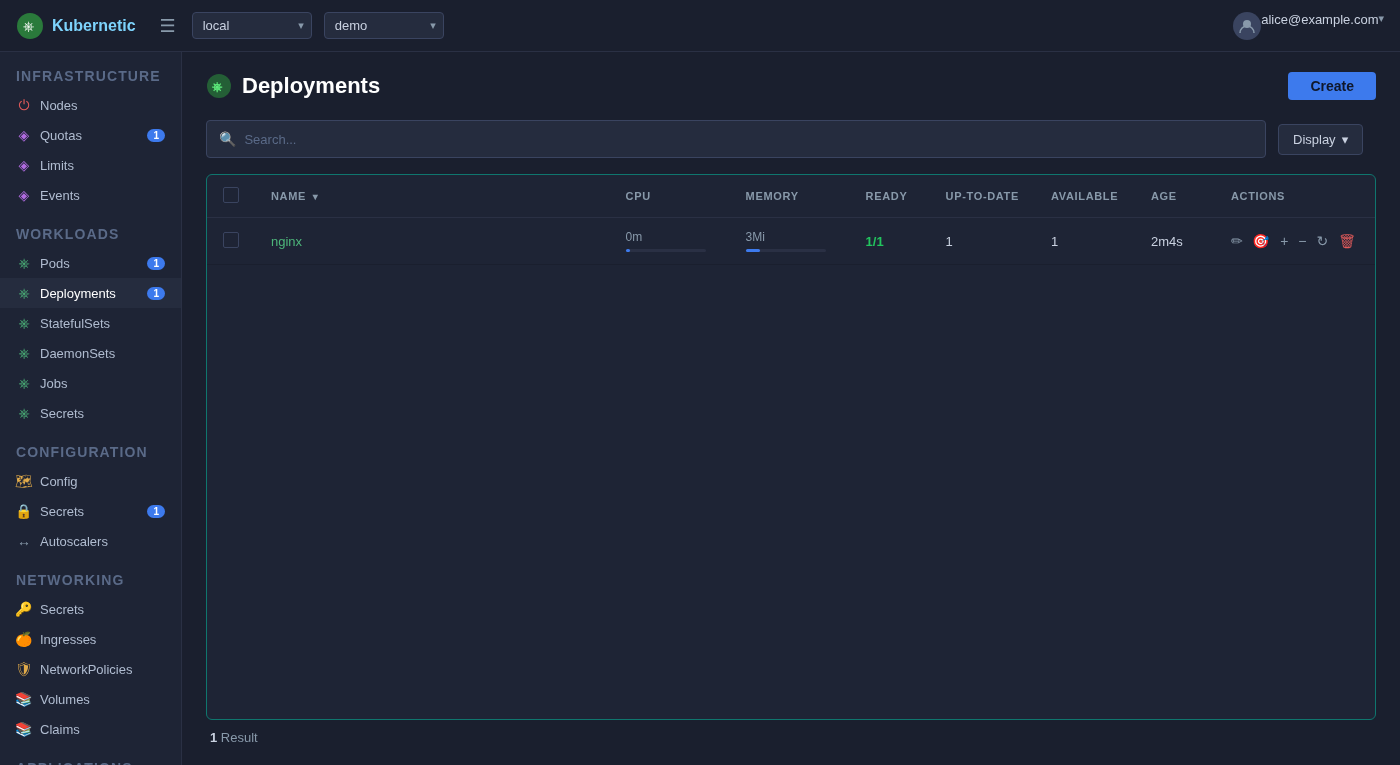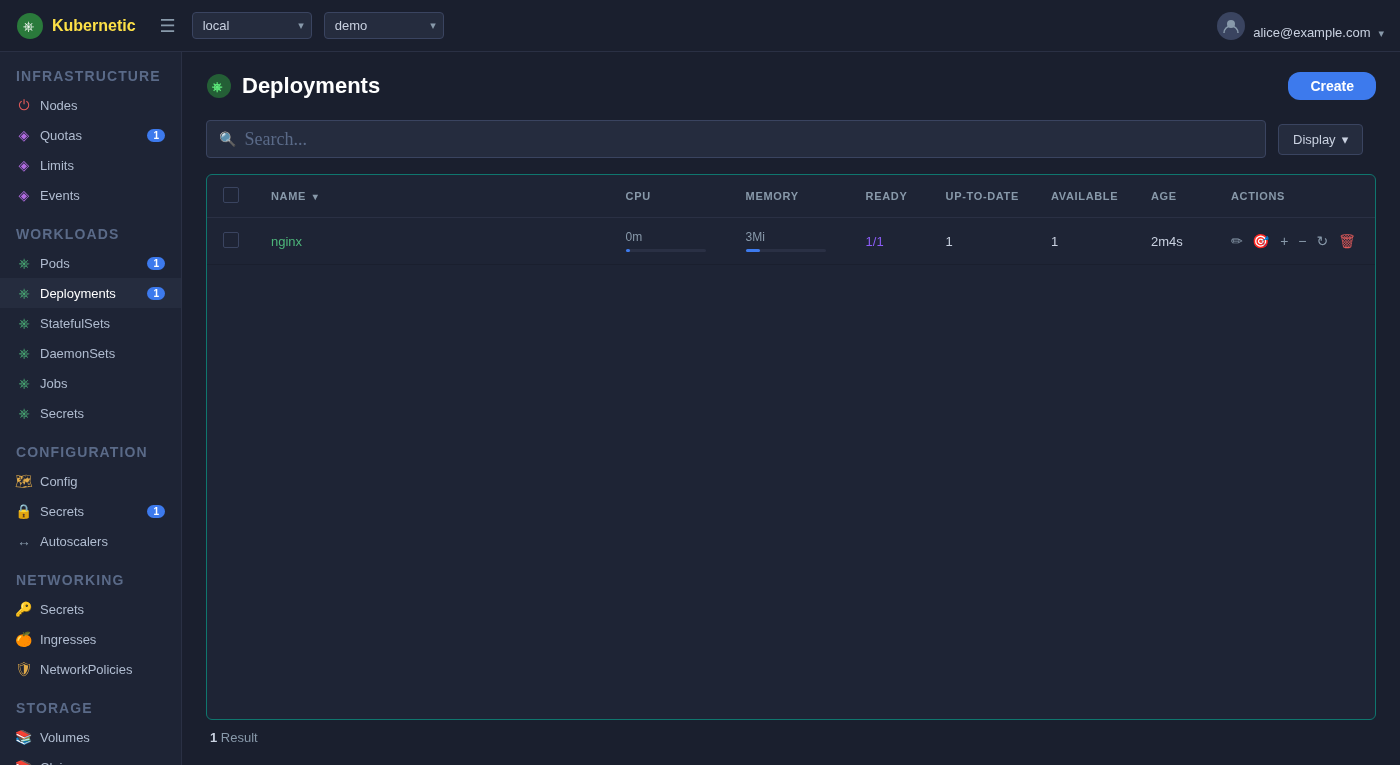--- a/index.html
+++ b/index.html
@@ -2,53 +2,53 @@
 <html><head>
   <meta charset="utf-8">
   <style>
     * { box-sizing: border-box; margin: 0; padding: 0; }
     body { font-family: -apple-system, BlinkMacSystemFont, 'Segoe UI', sans-serif; background: #1a1f2e; color: #c9d1e0; height: 765px; width: 1400px; overflow: hidden; display: flex; flex-direction: column; }
 
     
     .topbar { height: 52px; background: #1a1f2e; border-bottom: 1px solid #2a3044; display: flex; align-items: center; padding: 0 16px; gap: 12px; flex-shrink: 0; }
     .topbar-logo { display: flex; align-items: center; gap: 8px; margin-right: 12px; }
     .topbar-logo-icon { width: 28px; height: 28px; }
-    .topbar-logo-text { color: #fde047; font-size: 16px; font-weight: 600; }
+    .topbar-logo-text { color: #7dd3fc; font-size: 16px; font-weight: 600; }
     .topbar-hamburger { color: #8899aa; cursor: pointer; font-size: 18px; margin-right: 4px; }
     .topbar-select { background: #252c3e; border: 1px solid #3a4460; color: #c9d1e0; border-radius: 4px; padding: 5px 28px 5px 10px; font-size: 13px; appearance: none; cursor: pointer; min-width: 120px; }
     .select-wrapper { position: relative; display: inline-flex; align-items: center; }
     .select-wrapper::after { content: '▾'; position: absolute; right: 8px; pointer-events: none; color: #8899aa; font-size: 11px; }
     .topbar-labels-select { min-width: 160px; color: #8899aa; }
     .topbar-spacer { flex: 1; }
-    .topbar-user { display: flex; align-items: flex-end; gap: 8px; color: #c9d1e0; font-size: 13px; cursor: pointer; }
+    .topbar-user { display: flex; align-items: flex-start; gap: 0; color: #c9d1e0; font-size: 13px; cursor: pointer; }
     .topbar-user-icon { width: 28px; height: 28px; border-radius: 50%; background: #3a4460; display: flex; align-items: center; justify-content: center; font-size: 12px; color: #8899aa; }
 
     
     .layout { display: flex; flex: 1; overflow: hidden; }
 
     
     .sidebar { width: 182px; background: #1e2435; border-right: 1px solid #2a3044; overflow-y: auto; flex-shrink: 0; padding-bottom: 16px; }
     .sidebar::-webkit-scrollbar { width: 4px; }
     .sidebar::-webkit-scrollbar-thumb { background: #3a4460; border-radius: 2px; }
     .sidebar-section-label { font-size: 14px; font-weight: 700; letter-spacing: 0.08em; color: #5a6a88; padding: 16px 16px 6px; text-transform: uppercase; }
     .sidebar-item { display: flex; align-items: center; gap: 8px; padding: 7px 16px; cursor: pointer; font-size: 13px; color: #b0bcd0; position: relative; transition: background 0.15s; }
     .sidebar-item.active { background: #252c3e; color: #fff; }
     .sidebar-item-icon { width: 16px; height: 16px; flex-shrink: 0; display: flex; align-items: center; justify-content: center; }
     .sidebar-badge { background: #3d7aed; color: #fff; font-size: 10px; border-radius: 10px; padding: 1px 6px; margin-left: auto; font-weight: 600; }
 
     
     .main { flex: 1; display: flex; flex-direction: column; overflow: hidden; padding: 20px 24px; }
     .main-header { display: flex; align-items: center; justify-content: space-between; margin-bottom: 20px; }
     .main-title { display: flex; align-items: center; gap: 10px; font-size: 22px; font-weight: 600; color: #fff; }
-    .create-btn { background: #3d7aed; color: #ffffff; border: none; border-radius: 12px; padding: 6px 22px; font-size: 14px; font-weight: 600; cursor: pointer; }
+    .create-btn { background: #3d7aed; color: #0f172a; border: none; border-radius: 4px; padding: 6px 22px; font-size: 14px; font-weight: 600; cursor: pointer; }
 
     
     .toolbar { display: flex; align-items: center; gap: 12px; margin-bottom: 16px; }
     .search-box { flex: 1; max-width: 1060px; background: #252c3e; border: 1px solid #3a4460; border-radius: 4px; display: flex; align-items: center; gap: 8px; padding: 0 12px; height: 38px; }
-    .search-box input { background: transparent; border: none; outline: none; color: #22c55e; font-size: 18px; flex: 1; font-family: Liberation Serif, serif; }
+    .search-box input { background: transparent; border: none; outline: none; color: #22c55e; font-size: 13px; flex: 1; }
     .search-box input::placeholder { color: #5a6a88; }
     .search-icon { color: #5a6a88; font-size: 14px; }
     .display-btn { background: #252c3e; border: 1px solid #3a4460; color: #c9d1e0; border-radius: 4px; padding: 7px 14px; font-size: 13px; cursor: pointer; display: flex; align-items: center; gap: 6px; white-space: nowrap; }
 
     
     .table-container { background: #1e2435; border-radius: 6px; overflow: hidden; border: 1px solid #0f766e; flex: 1; }
     .table { width: 100%; border-collapse: collapse; }
     .table th { padding: 12px 16px; text-align: left; font-size: 11px; font-weight: 700; letter-spacing: 0.06em; color: #8899aa; text-transform: uppercase; border-bottom: 1px solid #2a3044; white-space: nowrap; }
     .table td { padding: 12px 16px; font-size: 13px; color: #c9d1e0; border-bottom: 1px solid #1a1f2e; vertical-align: middle; }
     .table .col-checkbox { width: 40px; }
@@ -67,21 +67,21 @@
 
     
     .progress-wrap { display: flex; flex-direction: column; gap: 2px; }
     .progress-val { font-size: 12px; color: #8899aa; }
     .progress-bar-bg { width: 80px; height: 3px; background: #2a3044; border-radius: 2px; margin-top: 3px; }
     .progress-bar-fill { height: 100%; border-radius: 2px; }
     .progress-bar-fill.cpu { background: #3d7aed; width: 5%; }
     .progress-bar-fill.mem { background: #3d7aed; width: 18%; }
 
     
-    .ready-val { color: #8b5cf6; font-weight: 400; }
+    .ready-val { color: #22c55e; font-weight: 700; }
 
     
     .actions { display: flex; align-items: center; gap: 10px; }
     .action-icon { color: #8899aa; cursor: pointer; font-size: 14px; transition: color 0.15s; }
 
     
     .result-count { padding: 10px 0 0 4px; font-size: 13px; color: #8899aa; }
     .result-count strong { color: #c9d1e0; }
   </style>
 </head>
@@ -187,21 +187,20 @@
         <span>Secrets</span>
       </div>
       <div class="sidebar-item">
         <span class="sidebar-item-icon" style="color: rgb(224, 90, 90); font-size: 14px;">🍊</span>
         <span>Ingresses</span>
       </div>
       <div class="sidebar-item">
         <span class="sidebar-item-icon" style="color: rgb(224, 170, 74); font-size: 14px;">🛡</span>
         <span>NetworkPolicies</span>
       </div>
-      <div class="sidebar-section-label">STORAGE</div>
       <div class="sidebar-item">
         <span class="sidebar-item-icon" style="color: rgb(176, 107, 224); font-size: 14px;">📚</span>
         <span>Volumes</span>
       </div>
       <div class="sidebar-item">
         <span class="sidebar-item-icon" style="color: rgb(176, 107, 224); font-size: 14px;">📚</span>
         <span>Claims</span>
       </div>
       <div class="sidebar-section-label">APPLICATIONS</div>
     </nav>

